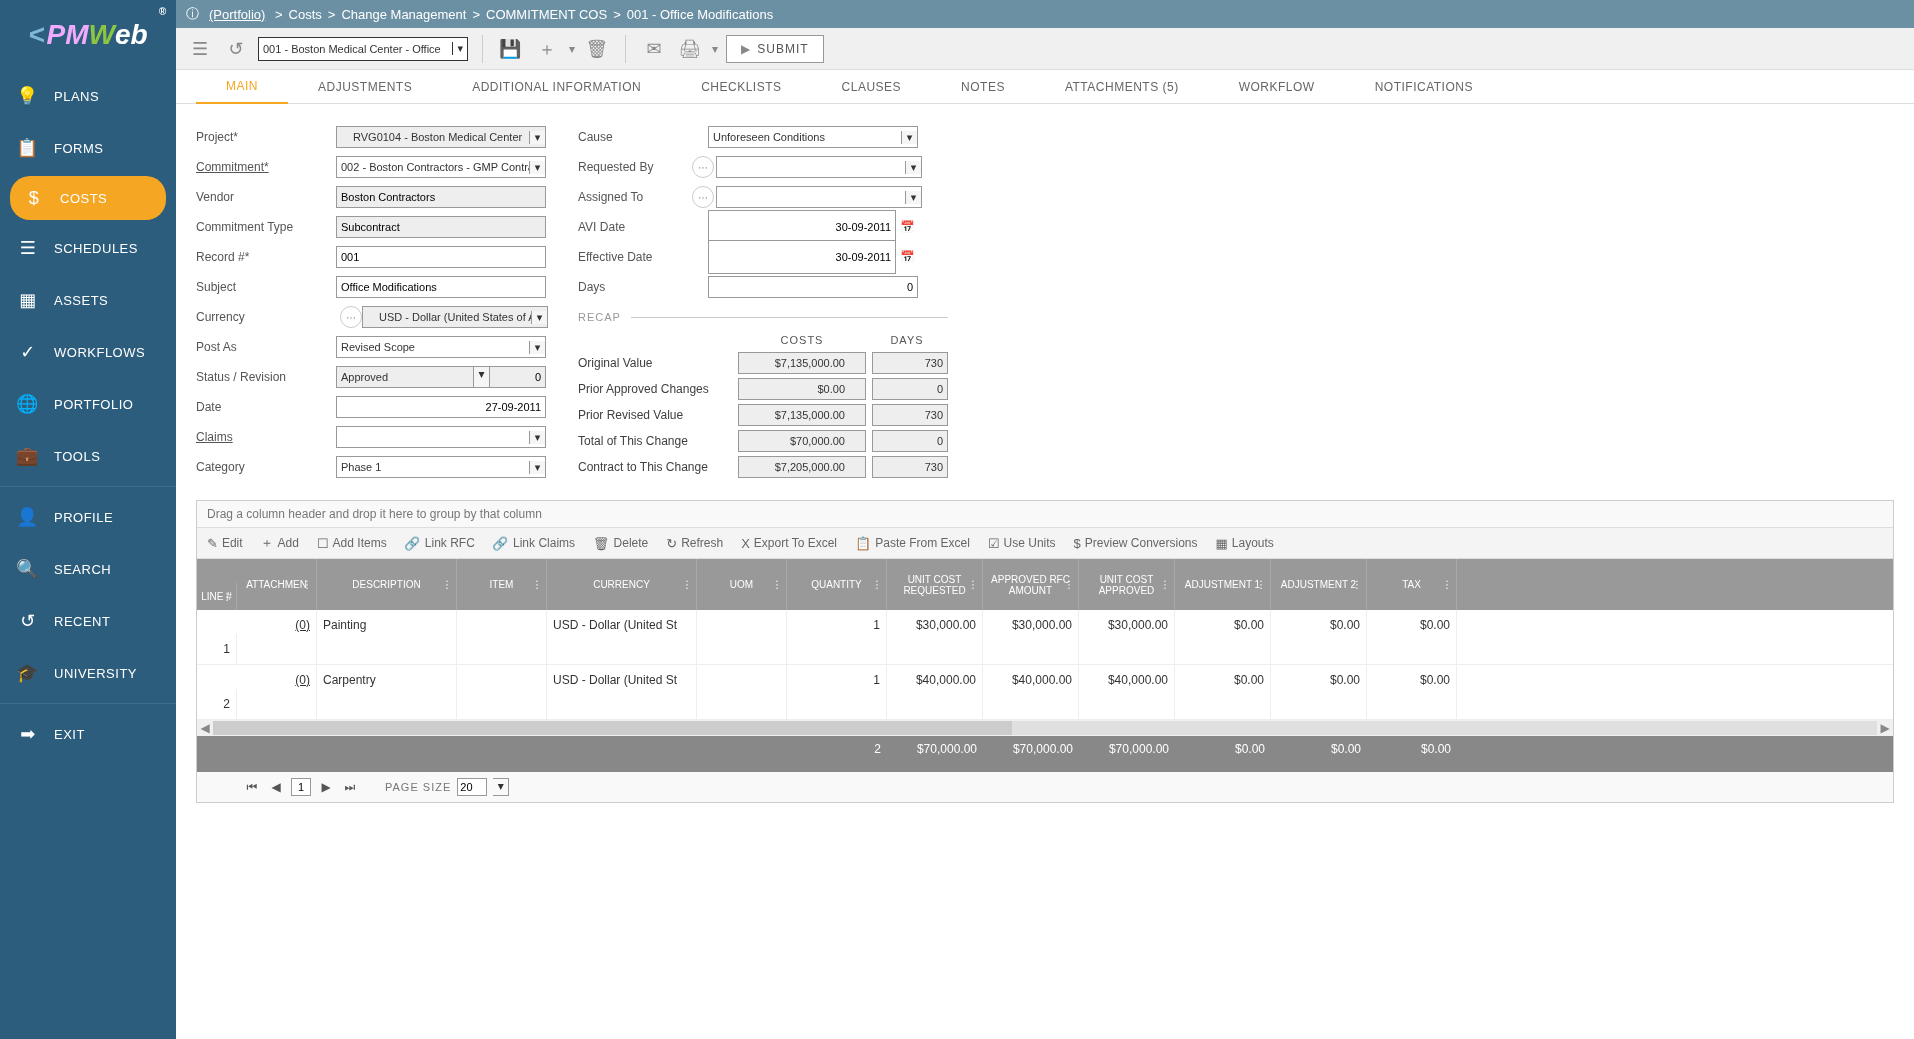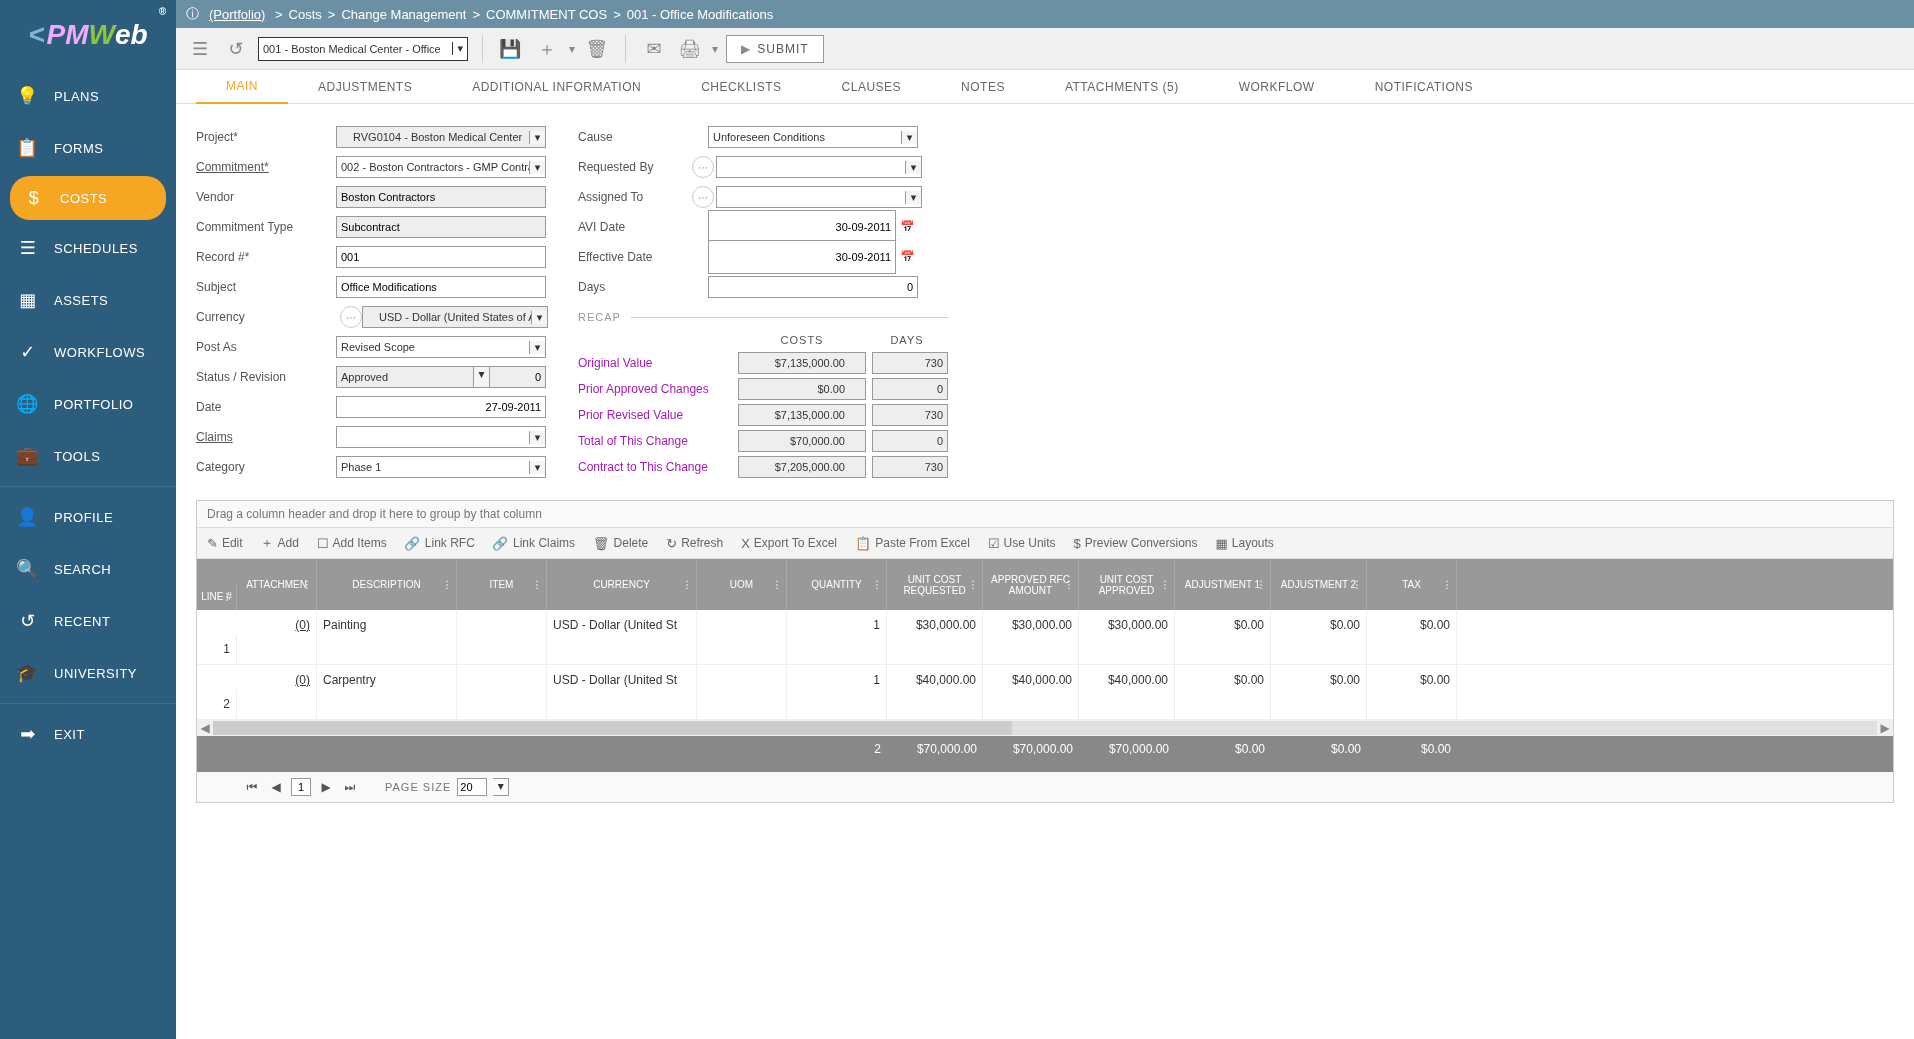--- a/index.html
+++ b/index.html
@@ -46,21 +46,21 @@
 .form-select.ro { background: #eee; padding-left: 12px; }
 .form-select.ro .val { background: #eee; }
 .ellipsis-btn { width: 22px; height: 22px; border: 1px solid #ccc; border-radius: 50%; display: flex; align-items: center; justify-content: center; margin-left: 4px; cursor: pointer; font-size: 10px; color: #888; }
 .date-input { width: 188px; height: 22px; border: 1px solid #999; padding: 16px 4px; text-align: right; font-size: 11px; }
 .cal-icon { width: 20px; height: 22px; display: flex; align-items: center; justify-content: center; cursor: pointer; color: #888; margin-left: 2px; }
 .recap-label { font-size: 11px; color: #999; letter-spacing: 1px; }
 .recap-line { flex: 1; height: 1px; background: #ccc; margin-left: 10px; }
 .recap-header { display: flex; }
 .recap-header .rh { text-align: center; font-size: 11px; color: #555; letter-spacing: 1px; }
 .recap-row { display: flex; align-items: center; height: 26px; }
-.recap-row .rlabel { width: 160px; font-size: 12px; color: #a21caf; }
+.recap-row .rlabel { width: 160px; font-size: 12px; color: #404040; }
 .recap-row .rval { width: 128px; height: 22px; border: 1px solid #999; background: #eee; text-align: left; padding: 0 20px; font-size: 11px; display: flex; align-items: center; justify-content: flex-end; }
 .recap-row .rval2 { width: 76px; margin-left: 6px; height: 22px; border: 1px solid #999; background: #eee; text-align: right; padding: 0 4px; font-size: 11px; display: flex; align-items: center; justify-content: flex-end; }
 .split-input { display: flex; width: 210px; }
 .split-input .sel { flex: 1; height: 22px; border: 1px solid #999; display: flex; }
 .split-input .sel .val { flex: 1; padding: 0 4px; font-size: 11px; display: flex; align-items: center; background: #eee; }
 .split-input .sel .dd { width: 16px; border-left: 1px solid #999; text-align: center; background: #f5f5f5; cursor: pointer; }
 .split-input .num { width: 56px; height: 22px; border: 1px solid #999; border-left: none; text-align: right; padding: 0 4px; font-size: 11px; background: #eee; }
 .grid-area { border: 1px solid #ccc; }
 .grid-group { padding: 6px 10px; background: #f9f9f9; color: #777; font-size: 12px; border-bottom: 1px solid #ddd; }
 .grid-toolbar { display: flex; align-items: center; padding: 6px 10px; gap: 18px; background: #f4f4f4; border-bottom: 1px solid #ddd; }

